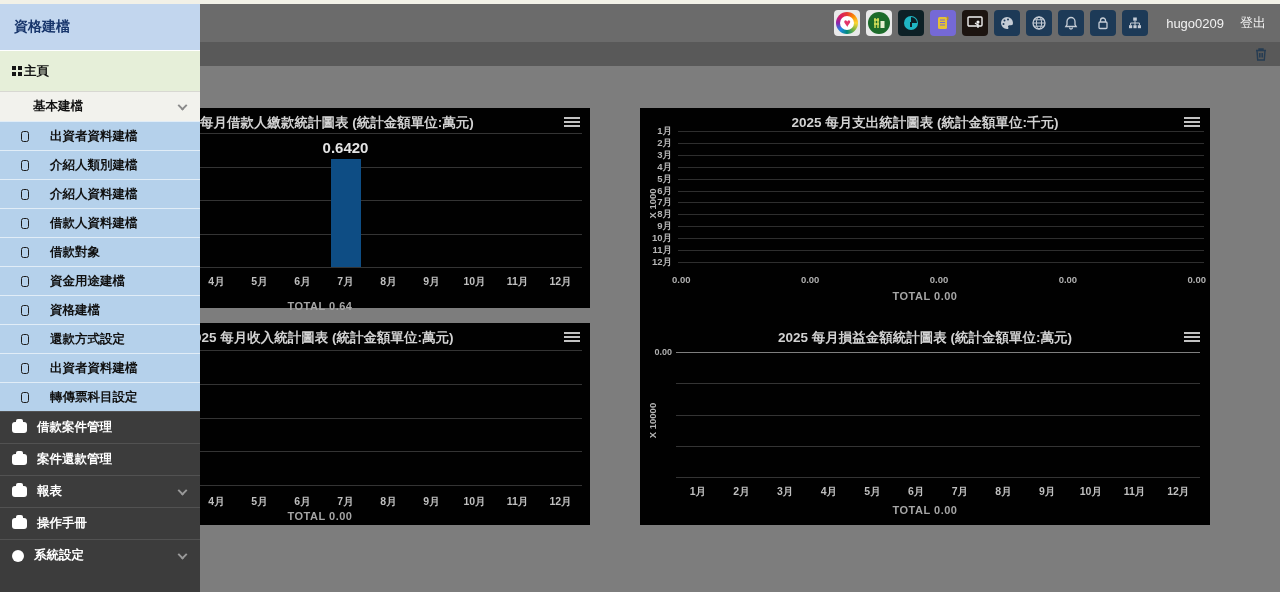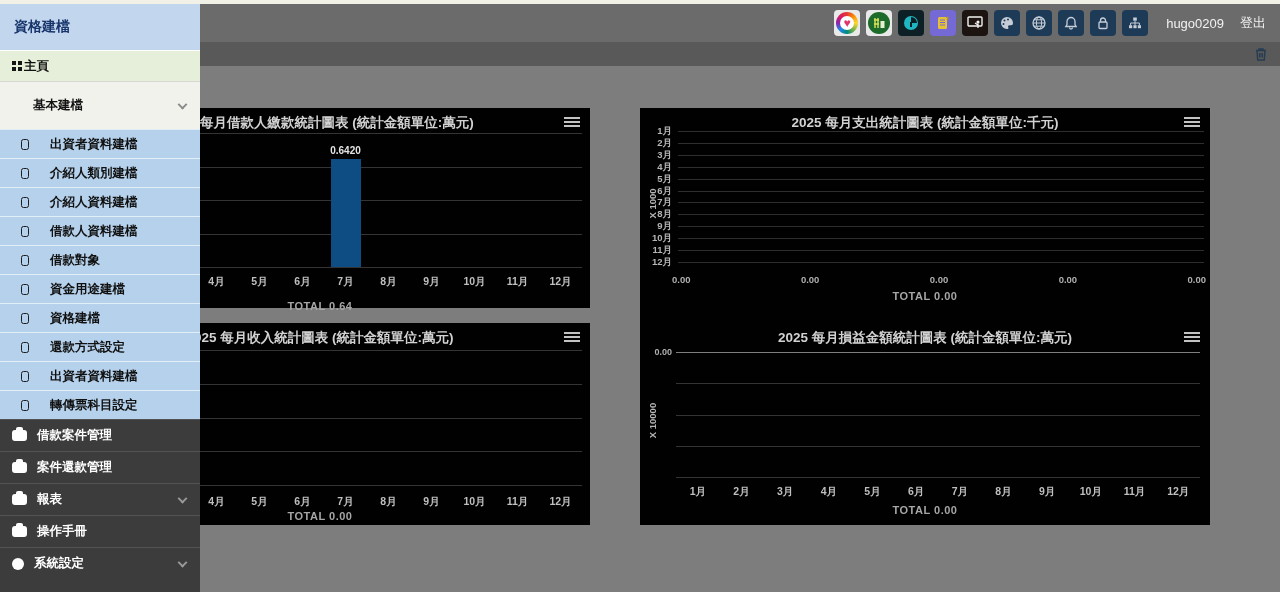--- a/index.html
+++ b/index.html
@@ -31,22 +31,22 @@
   
   .toolbar { position:absolute; left:0; top:42px; width:1280px; height:24px; background:#595959; z-index:4;
              display:flex; align-items:center; justify-content:flex-end; padding-right:12px; }
   .trash { cursor:pointer; display:flex; }
 
   
   .sidebar { position:absolute; left:0; top:4px; width:200px; height:588px; background:#3c3c3c; z-index:30; }
   .sb-header { height:46px; background:#c2d6ee; color:#17356b; font-weight:bold; font-size:14px;
                display:flex; align-items:center; padding-left:14px; }
   .sb-row { display:flex; align-items:center; font-weight:bold; font-size:12.5px; color:#111; cursor:pointer; position:relative; }
-  .sb-home { height:31px; background:#e6efd9; border-top:1px solid #ffffff; padding-left:12px; }
-  .sb-basic { height:48px; background:#f2f2ed; border-top:1px solid #d8d8d2; padding-left:33px;text-align:center; }
+  .sb-home { height:41px; background:#e6efd9; border-top:1px solid #ffffff; padding-left:12px; }
+  .sb-basic { height:30px; background:#f2f2ed; border-top:1px solid #d8d8d2; padding-left:33px;text-align:center; }
   .sb-sub { height:29px; background:#b5d1eb; border-top:1px solid rgba(255,255,255,.6); padding-left:21px; }
   .sb-dark { height:32px; background:#3c3c3c; border-top:1px solid #525252; padding-left:12px; color:#fff; }
   .sb-label { margin-left:10px; }
   .sb-sub .sb-label { margin-left:21px; }
   .icon-grid2 { width:4px; height:4px; background:#151515; box-shadow:6px 0 0 #151515, 0 6px 0 #151515, 6px 6px 0 #151515; margin-right:8px; margin-bottom:6px; }
   .icon-box { width:8px; height:11px; border:1.6px solid #1c1c1c; border-radius:2.5px; flex:0 0 auto; }
   .icon-case { width:15px; height:11px; background:#fff; border-radius:3px; position:relative; flex:0 0 auto; }
   .icon-case::before { content:""; position:absolute; left:4px; top:-3px; width:7px; height:3px; background:#fff; border-radius:2px 2px 0 0; }
   .icon-sphere { width:12px; height:12px; background:#fff; border-radius:50%; flex:0 0 auto; }
   .chev { position:absolute; right:14px; top:50%; width:7px; height:7px; border-right:2px solid #8a8a8a; border-bottom:2px solid #8a8a8a;
@@ -60,21 +60,21 @@
   .p2 { left:50px;  top:323px; width:540px; height:202px; }
   .p3 { left:640px; top:323px; width:570px; height:202px; }
   .c-title { position:absolute; left:0; right:0; top:6px; text-align:center; color:#d2d2d2; font-weight:bold; font-size:13.5px; white-space:nowrap; }
   .burger { position:absolute; right:10px; top:9px; width:16px; cursor:pointer; }
   .burger i { display:block; height:2px; background:#c2c2c2; margin-bottom:2px; }
   .plotv { position:absolute; left:16px; right:8px; }
   .p0 .plotv { top:25px; height:134px; }
   .p2 .plotv { top:27px; height:135px; }
   .gl { position:absolute; left:0; right:0; height:1px; background:#343434; }
   .bar { position:absolute; bottom:0; width:30px; background:#0e4d84; }
-  .bar-val { position:absolute; transform:translateX(-50%); color:#e4e4e4; font-weight:bold; font-size:10px; white-space:nowrap; }
+  .bar-val { position:absolute; transform:translateX(-50%); color:#e4e4e4; font-weight:bold; font-size:15px; white-space:nowrap; }
   .months { position:absolute; left:16px; right:8px; display:flex; }
   .p0 .months { top:167px; } .p2 .months { top:172px; }
   .p3 .months { left:36px; right:10px; top:162px; }
   .months span { flex:1; text-align:center; color:#bfbfbf; font-weight:bold; font-size:10.5px; }
   .c-total { position:absolute; left:0; right:0; text-align:center; color:#a6a6a6; font-weight:bold; font-size:11px; letter-spacing:.5px; }
   .p0 .c-total { top:172px;margin-top:20px; } .p1 .c-total { top:182px; } .p2 .c-total { top:187px; } .p3 .c-total { top:181px; }
 
   
   .hwrap { position:absolute; left:6px; right:6px; top:19px; height:140px; display:flex; flex-direction:column; justify-content:space-between; }
   .hrow { display:flex; align-items:center; height:9px; }

